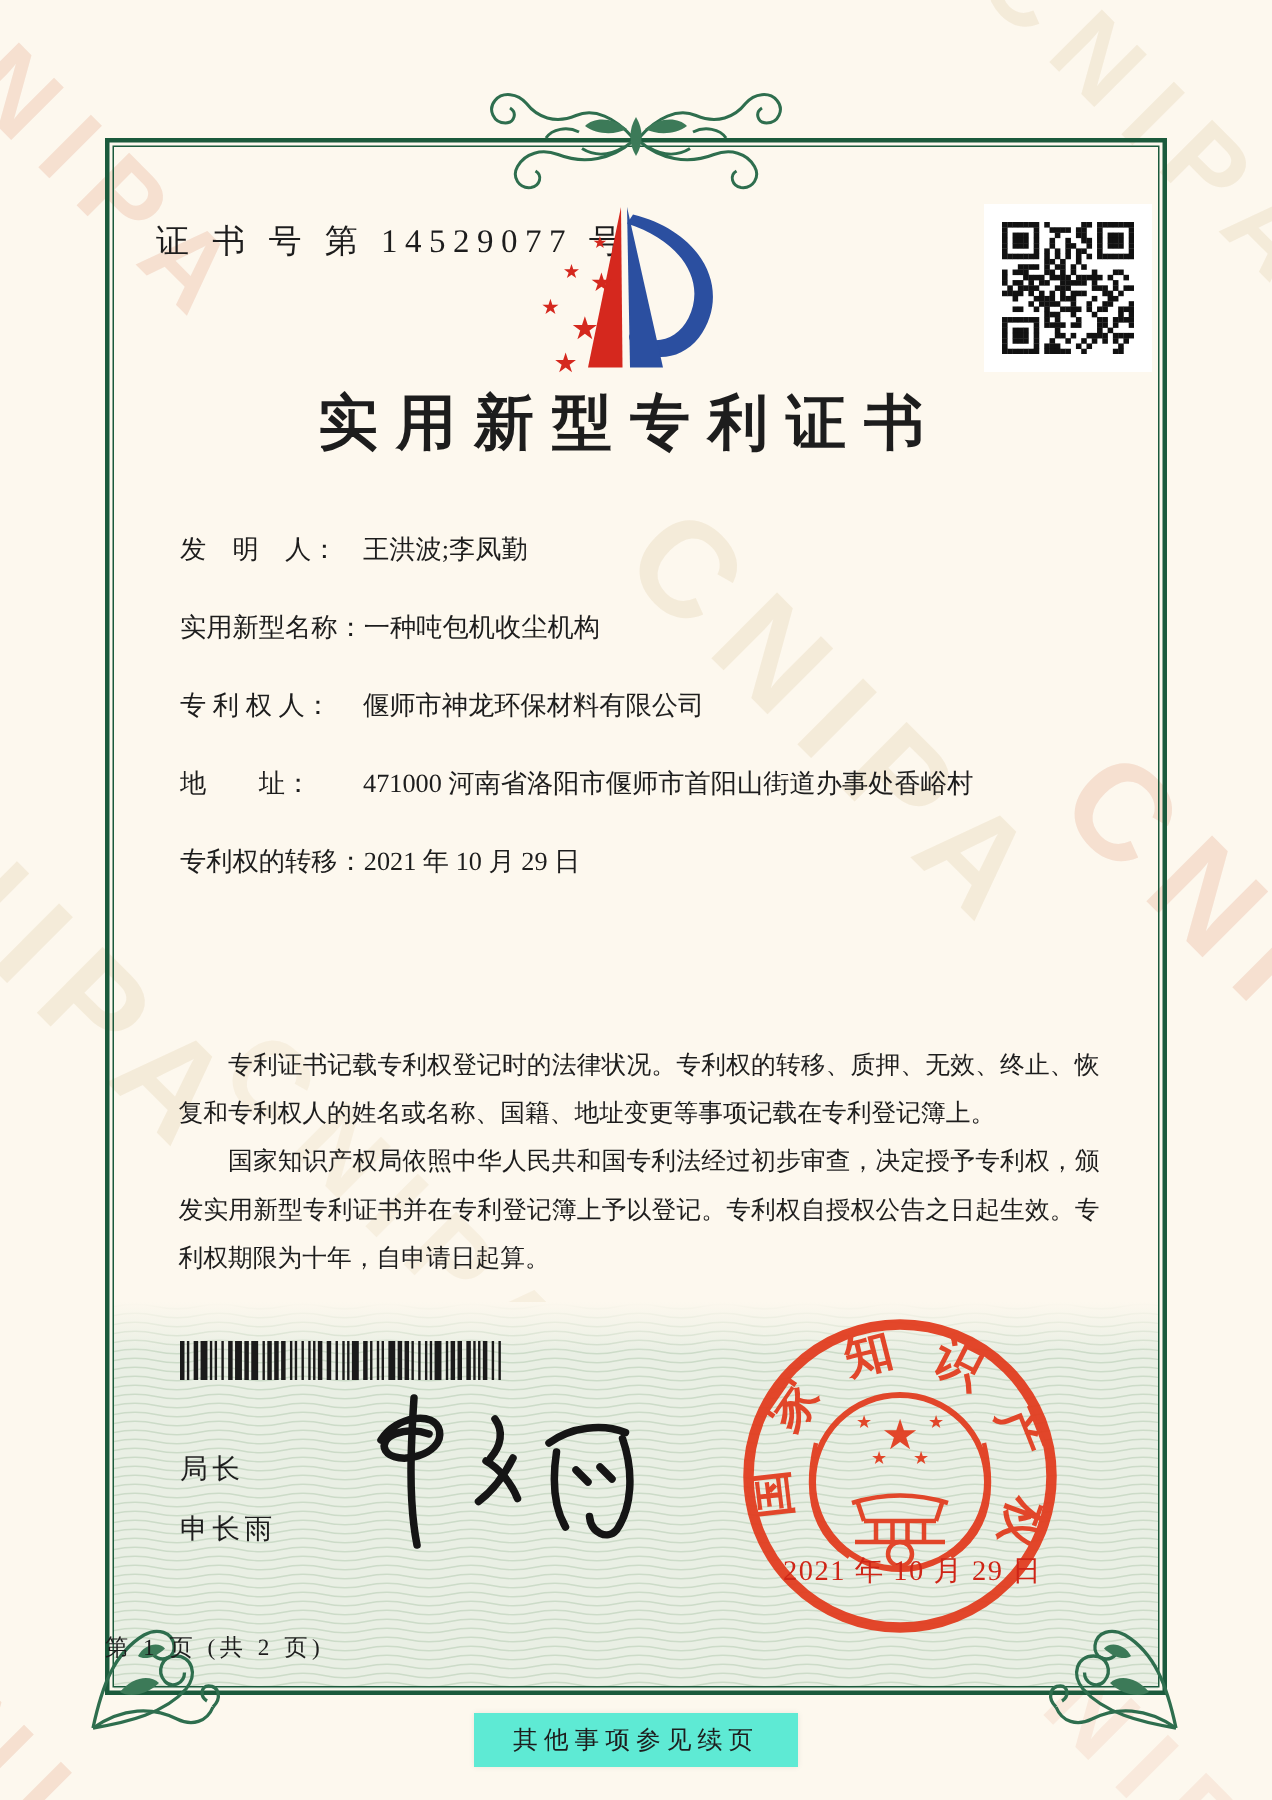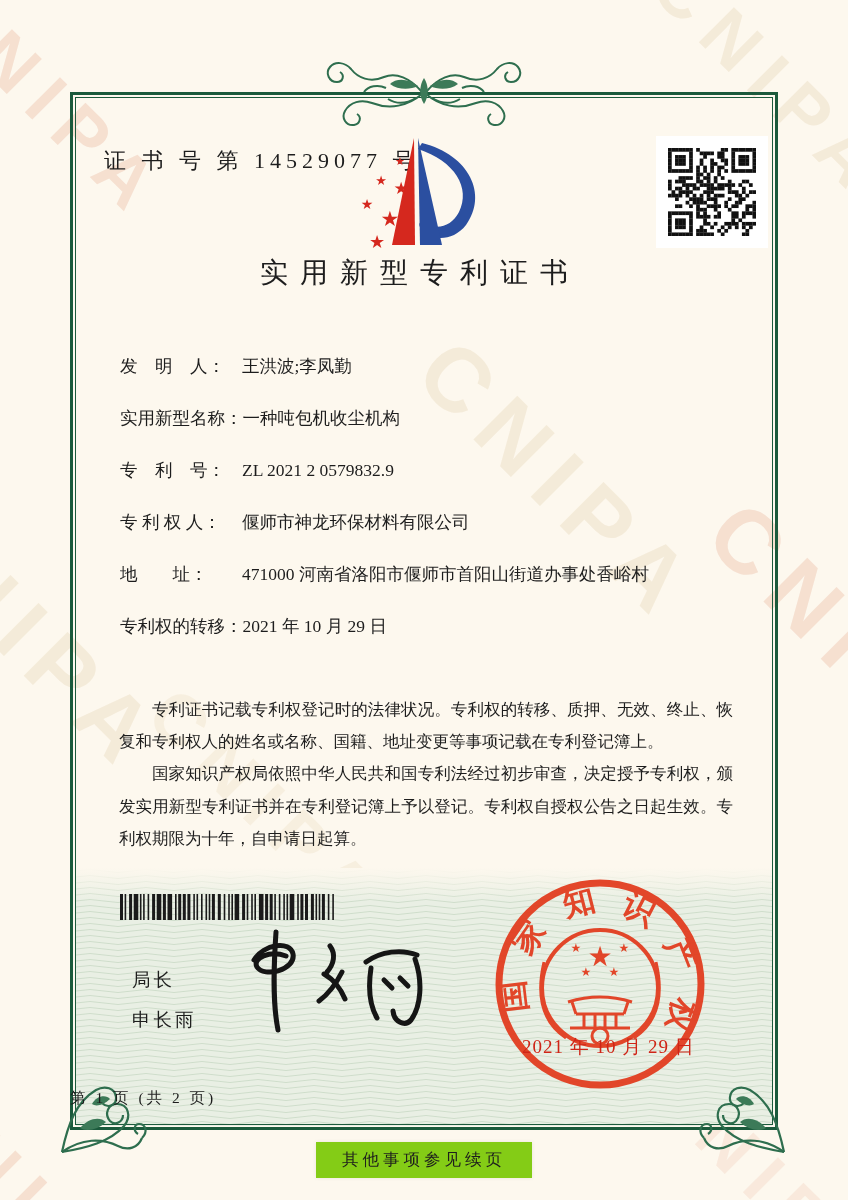--- a/index.html
+++ b/index.html
@@ -23,39 +23,39 @@
              background:linear-gradient(180deg,#fdf8ee 0%,rgba(253,248,238,0) 100%)}
   .ornament-top{position:absolute;left:304px;top:48px;z-index:2}
   .corner-bl{position:absolute;left:56px;top:1058px;z-index:2}
   .corner-br{position:absolute;left:660px;top:1058px;z-index:2;transform:scaleX(-1)}
   
   .cert-no{position:absolute;left:104px;top:146px;font-size:22px;letter-spacing:5px;z-index:2}
   .logo{position:absolute;left:352px;top:133px;z-index:2}
   .qr-box{position:absolute;left:656px;top:136px;width:112px;height:112px;background:#fff;z-index:2}
   .qr-box svg{position:absolute;left:12px;top:12px}
   .title{position:absolute;left:0;top:254px;width:840px;text-align:center;
-         font-size:28px;font-weight:400;letter-spacing:12px;z-index:2}
+         font-size:40px;font-weight:700;letter-spacing:12px;z-index:2}
   .fields{position:absolute;left:120px;top:340px;width:636px;font-size:17.5px;z-index:2}
   .frow{line-height:52px;white-space:nowrap;position:relative}
   .lab{display:inline-block;min-width:122px}
   .pair2{position:absolute;left:336px;top:0}
   .paras{position:absolute;left:119px;top:694px;width:614px;font-size:16.5px;
          line-height:1.95;text-align:justify;z-index:2}
   .paras p{margin:0;text-indent:2em}
   .barcode{position:absolute;left:120px;top:894px;z-index:2}
-  .director{position:absolute;left:132px;top:960px;font-size:18.5px;letter-spacing:3px;
+  .director{position:absolute;left:120px;top:960px;font-size:18.5px;letter-spacing:3px;
             line-height:40px;z-index:2}
   .sig{position:absolute;left:230px;top:920px;z-index:2}
   .seal{position:absolute;left:492px;top:876px;z-index:3;opacity:.93}
   .seal-date{position:absolute;left:522px;top:1034px;font-size:19px;color:#cf2517;
              letter-spacing:1px;white-space:nowrap;z-index:4}
   .page-no{position:absolute;left:70px;top:1088px;width:768px;text-align:left;
            font-size:15.5px;letter-spacing:3px;z-index:2}
   .cont-note{position:absolute;left:50%;top:1142px;transform:translateX(-50%);
-             background:#84cc16;padding:7px 26px;font-size:16.5px;letter-spacing:4px;
+             background:#5eead4;padding:7px 26px;font-size:16.5px;letter-spacing:4px;
              z-index:2;box-shadow:0 0 4px rgba(0,0,0,.08);white-space:nowrap}
 </style>
 </head>
 <body>
 
 <div class="wm wm-pink" style="left:-28px;top:-34px">CNIPA</div>
 <div class="wm wm-tan" style="left:694px;top:-56px">CNIPA</div>
 <div class="wm wm-tan wm-big" style="left:470px;top:320px">CNIPA</div>
 <div class="wm wm-tan wm-big" style="left:-66px;top:470px">CNIPA</div>
 <div class="wm wm-pink wm-big" style="left:760px;top:482px">CNIPA</div>
@@ -474,21 +474,20 @@
       <rect x="73.92" y="84.48" width="3.72" height="3.72" fill="#111"></rect>
       <rect x="77.44" y="84.48" width="3.72" height="3.72" fill="#111"></rect>
     </svg>
 </div>
 
 <div class="title">实用新型专利证书</div>
 
 <div class="fields">
   <div class="frow"><span class="lab">发　明　人：</span><span>王洪波;李凤勤</span></div>
   <div class="frow"><span class="lab">实用新型名称：</span><span>一种吨包机收尘机构</span></div>
-  <div class="frow"><span class="lab">专　利　号：</span><span>ZL 2021 2 0579832.9</span></div>
   <div class="frow"><span class="lab">专 利 权 人：</span><span>偃师市神龙环保材料有限公司</span></div>
   <div class="frow"><span class="lab">地　　址：</span><span>471000 河南省洛阳市偃师市首阳山街道办事处香峪村</span></div>
   <div class="frow">
     <span class="lab">专利权的转移：</span><span>2021 年 10 月 29 日</span>
   </div>
 </div>
 
 <div class="paras">
   <p>专利证书记载专利权登记时的法律状况。专利权的转移、质押、无效、终止、恢复和专利权人的姓名或名称、国籍、地址变更等事项记载在专利登记簿上。</p>
   <p>国家知识产权局依照中华人民共和国专利法经过初步审查，决定授予专利权，颁发实用新型专利证书并在专利登记簿上予以登记。专利权自授权公告之日起生效。专利权期限为十年，自申请日起算。</p>

